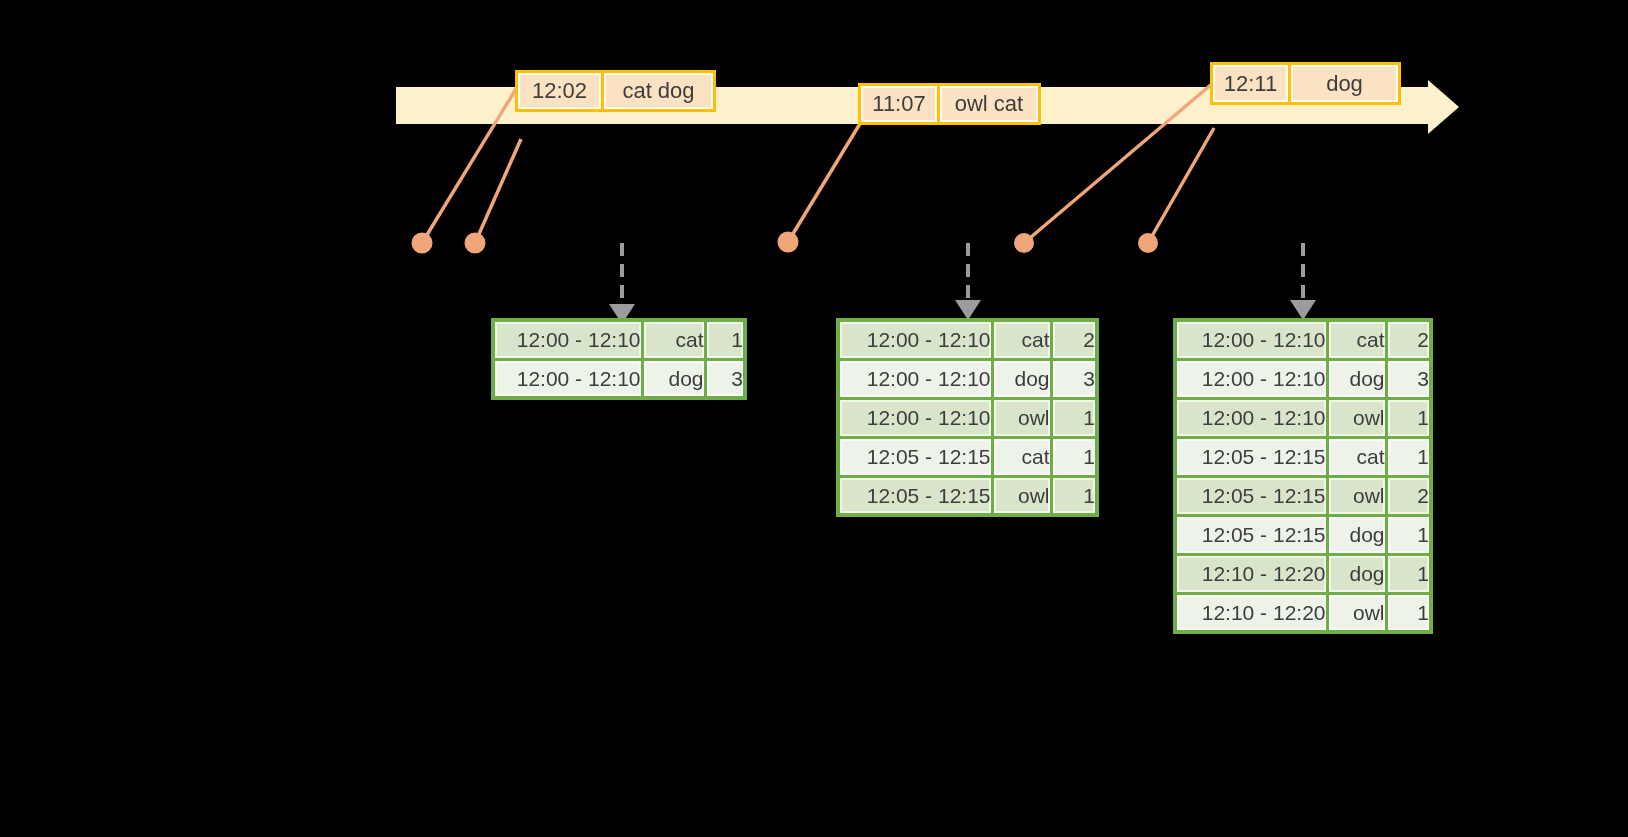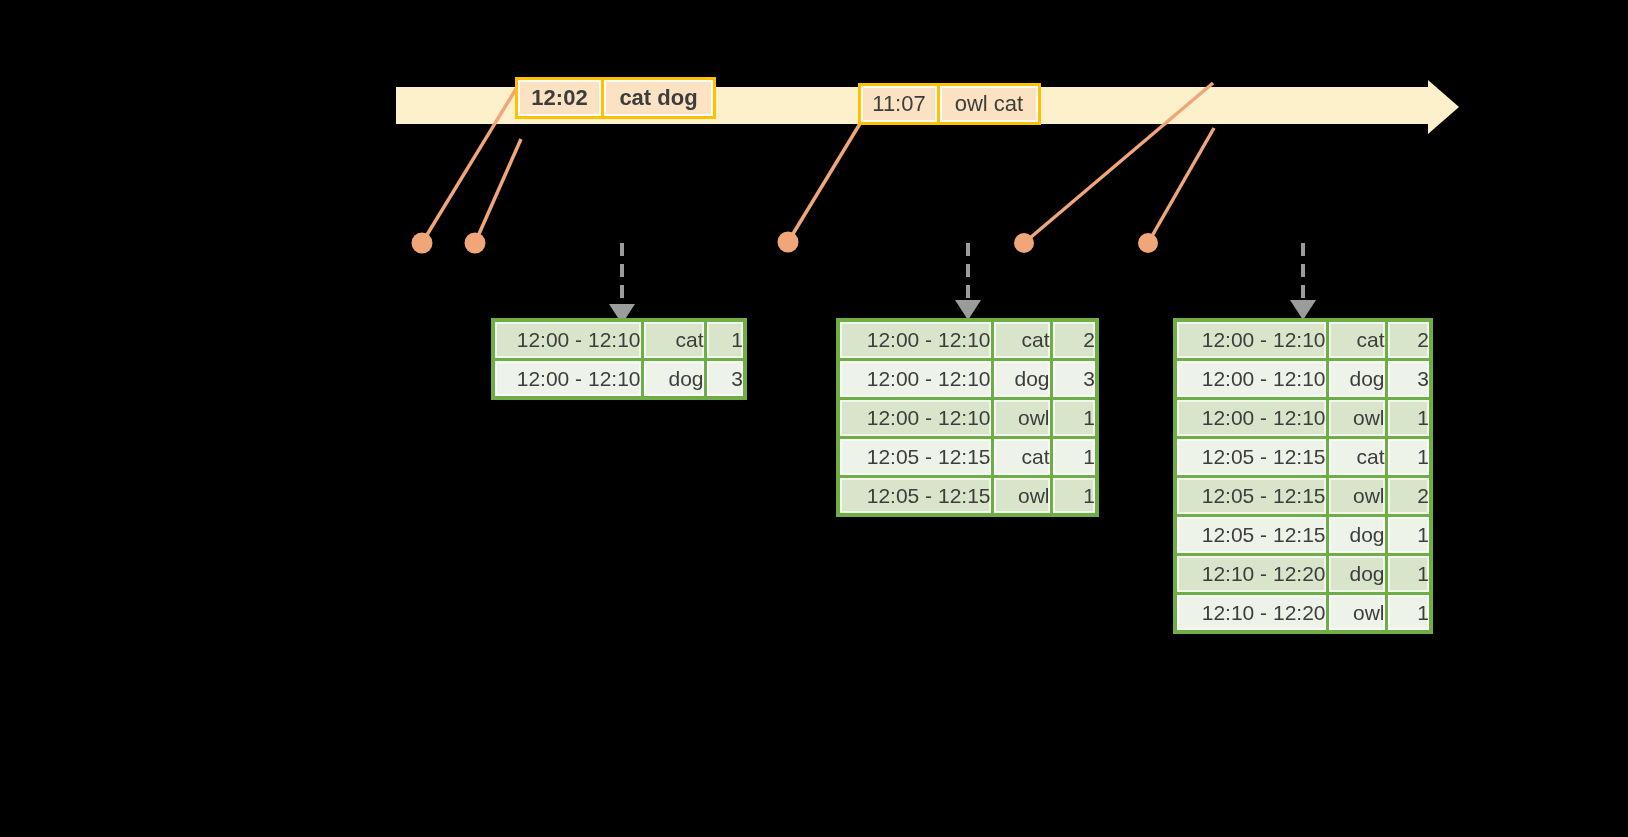--- a/index.html
+++ b/index.html
@@ -27,21 +27,21 @@
     color:#3D3D3D;font-size:22px;line-height:1;
   }
   
   .etable td{
     border:3px solid #FFC000;
     background:#FAE2C2;
     box-shadow:inset 0 0 0 2px rgba(255,255,255,0.9);
   }
   .etable tr:nth-child(even) td{background:#FDF2E2;}
   .etable tr{height:39px;}
-  #e1{left:515px;top:77px;font-weight:bold;}
+  #e1{left:515px;top:70px;}
   #e1 col:nth-child(1){width:86px;} #e1 col:nth-child(2){width:112px;}
   #e2{left:858px;top:83px;}
   #e2 col:nth-child(1){width:79px;} #e2 col:nth-child(2){width:101px;}
   #e3{left:1210px;top:62px;}
   #e3 tr{height:40px;}
   #e3 col:nth-child(1){width:78px;} #e3 col:nth-child(2){width:110px;}
   
   .gtable td{
     border:3px solid #6FAE46;
     background:#D9E5CB;
@@ -115,20 +115,24 @@
         <td>owl cat</td>
       </tr>
     </tbody>
 </table>
 <table id="e3" class="etable">
   <colgroup>
       <col>
       <col>
     </colgroup>
   <tbody>
+      <tr>
+        <td>12:11</td>
+        <td>dog</td>
+      </tr>
     </tbody>
 </table>
 
 <table id="g1" class="gtable">
   <colgroup>
       <col>
       <col>
       <col>
     </colgroup>
   <tbody>

